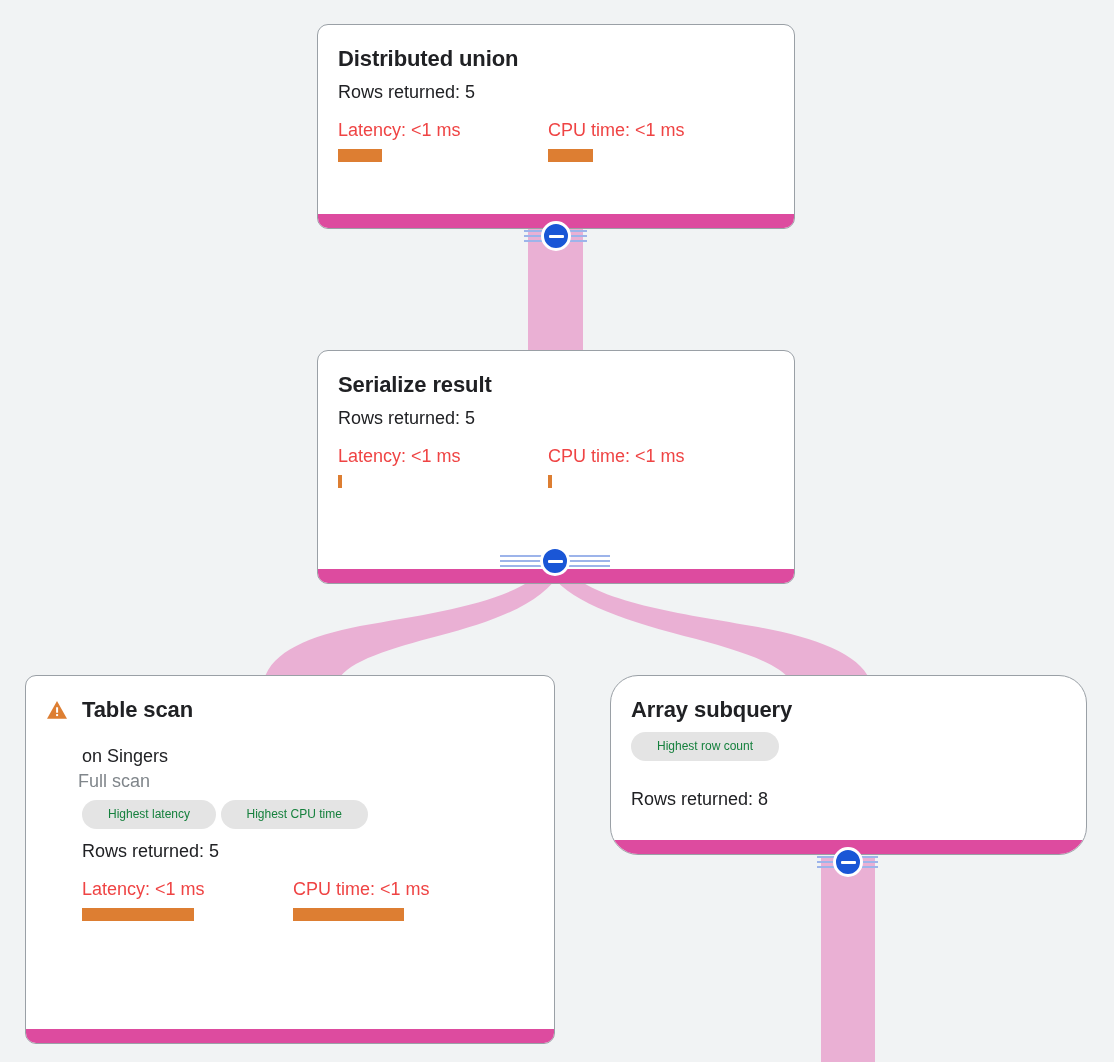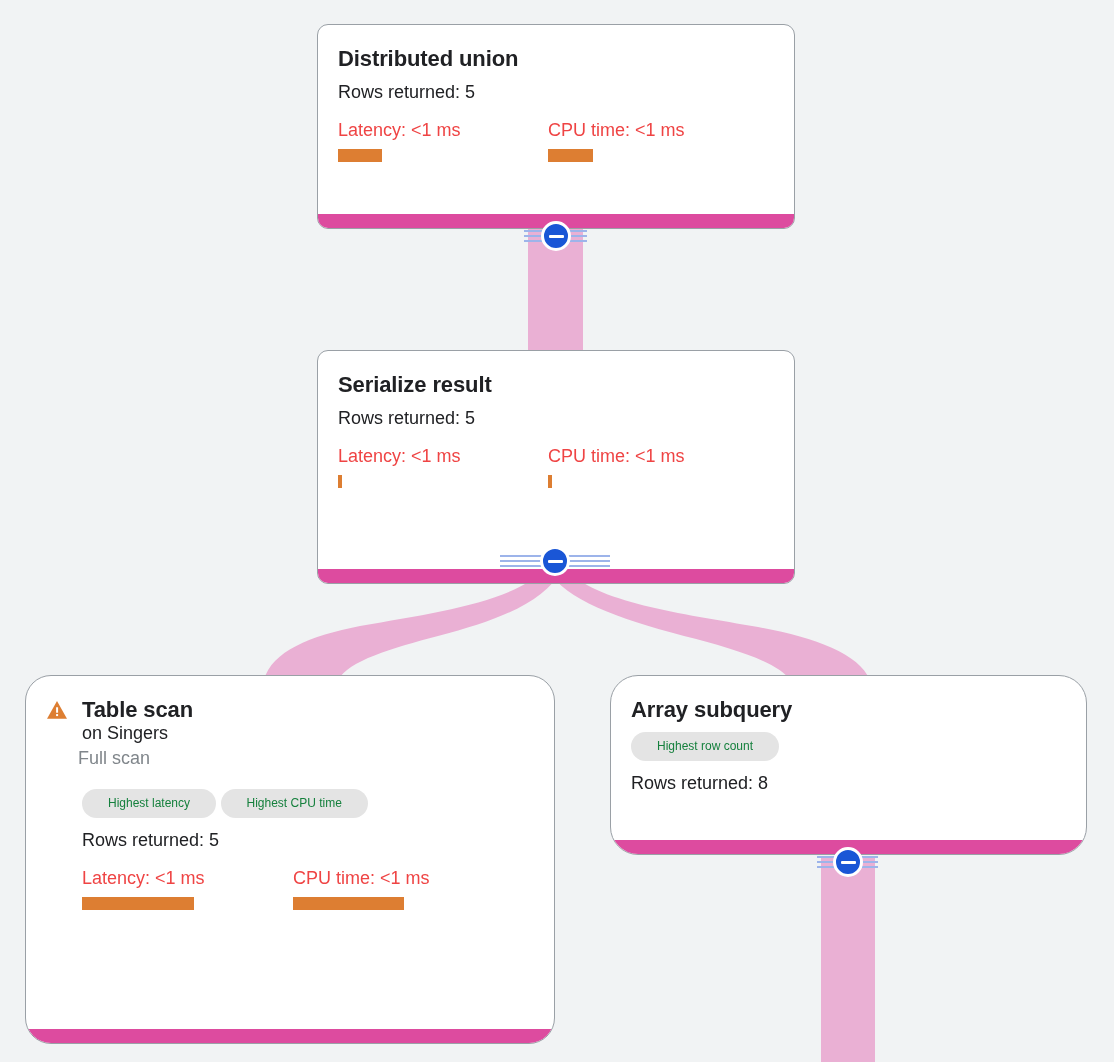--- a/index.html
+++ b/index.html
@@ -52,29 +52,29 @@
   .node-title {
     font-size: 22px;
     font-weight: bold;
     color: #202124;
     letter-spacing: -0.1px;
     line-height: 1.1;
   }
   .node-sub {
     font-size: 18px;
     color: #202124;
-    margin-top: 0;
+    margin-top: 23px;
     line-height: 1.25;
   }
   .node-sub.muted {
     color: #80868b;
     margin-top: 2px;
   }
   .chips {
-    margin-top: 20px;
+    margin-top: 8px;
   }
   .chip {
     display: inline-block;
     background: #e4e4e4;
     color: #15803d;
     border-radius: 17px;
     font-size: 12px;
     padding: 7px 26px;
     margin-bottom: 7px;
     line-height: 1.25;
@@ -235,21 +235,21 @@
 
   <div class="collapse-rails" style="left:500px; top:537px; width:110px;">
     <div class="rail r1"></div>
     <div class="rail r2"></div>
     <div class="rail r3"></div>
   </div>
   <div class="collapse-btn" style="left:540px; top:530px;">
     <div class="minus"></div>
   </div>
 
-  <div class="node" style="left:25px; top:659px; width:530px; height:369px;border-radius:26px;">
+  <div class="node" style="left:25px; top:659px; width:530px; height:369px;">
     <div class="node-body">
       <div class="node-title-row">
         <svg class="warn-icon" viewBox="0 0 24 22">
           <path d="M12 1.2 L23 20.5 L1 20.5 Z" fill="#dd7e32"></path>
           <rect x="11" y="8" width="2.2" height="6" fill="#ffffff"></rect>
           <rect x="11" y="15.5" width="2.2" height="2.2" fill="#ffffff"></rect>
         </svg>
         <div class="node-title">Table scan</div>
       </div>
       <div class="node-sub" style="margin-left:36px;">on Singers</div>
@@ -278,21 +278,21 @@
   </div>
 
   <div class="node" style="left:610px; top:659px; width:477px; height:180px;border-radius:28px;">
     <div class="node-body">
       <div class="node-title-row">
         <div class="node-title">Array subquery</div>
       </div>
       <div class="chips" style="margin-top:10px;">
         <div class="chip">Highest row count</div>
       </div>
-      <div class="rows-returned" style="margin-top:4px;">Rows returned: 8</div>
+      <div class="rows-returned" style="margin-top:20px;">Rows returned: 8</div>
     </div>
     <div class="node-footer"></div>
   </div>
 
   <div class="collapse-rails" style="left:817px; top:838px; width:61px;">
     <div class="rail r1"></div>
     <div class="rail r2"></div>
     <div class="rail r3"></div>
   </div>
   <div class="collapse-btn" style="left:833px; top:831px;">

